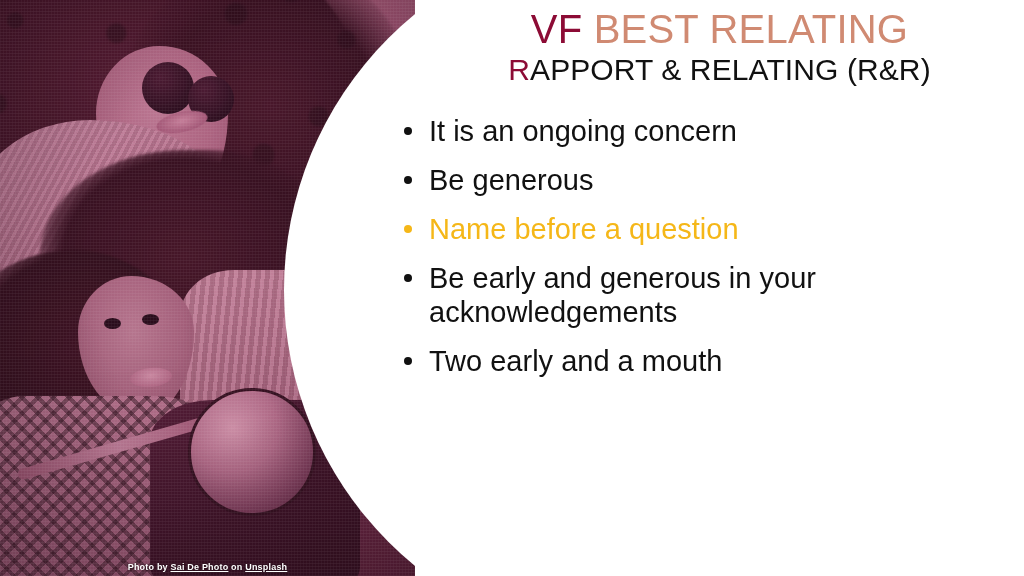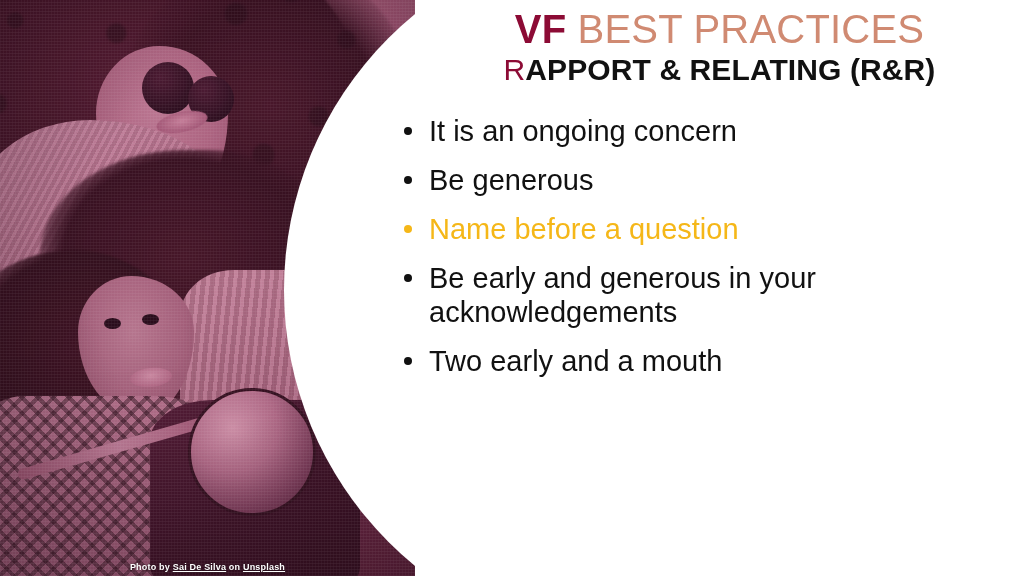--- a/index.html
+++ b/index.html
@@ -290,40 +290,40 @@
     width: 609px;
     text-align: center;
   }
   .title-main {
     font-size: 40px;
     line-height: 46px;
     letter-spacing: .2px;
     white-space: nowrap;
   }
   .title-main .t-vf {
-    font-weight: bold;
+    font-weight: normal;
     color: #8C0B35;
   }
   .title-main .t-rest {
     font-weight: normal;
     color: #D08A72;
   }
   .title-sub {
     font-size: 30px;
     line-height: 36px;
     letter-spacing: .1px;
     white-space: nowrap;
   }
   .title-sub .s-r {
     color: #8C0B35;
     font-weight: normal;
   }
   .title-sub .s-rest {
     color: #111111;
-    font-weight: bold;
+    font-weight: normal;
   }
 
   .bullets {
     position: absolute;
     left: 396px;
     top: 114px;
     width: 600px;
     margin: 0;
     padding: 0;
     list-style: none;
@@ -387,27 +387,27 @@
       <div class="ph-vignette"></div>
       <div class="ph-duotone"></div>
       <div class="ph-grain"></div>
     </div>
   </div>
 
   <div class="white-field"></div>
   <div class="white-circle"></div>
 
   <div class="photo-credit">
-    <span>Photo by </span><a class="credit-link" href="#">Sai De Silva</a><span> on </span><a class="credit-link" href="#">Unsplash</a>
+    <span>Photo by </span><a class="credit-link" href="#">Sai De Photo</a><span> on </span><a class="credit-link" href="#">Unsplash</a>
   </div>
 
   <div class="content">
 
     <div class="title-block">
-      <div class="title-main"><span class="t-vf">VF</span><span class="t-rest"> BEST PRACTICES</span></div>
+      <div class="title-main"><span class="t-vf">VF</span><span class="t-rest"> BEST RELATING</span></div>
       <div class="title-sub"><span class="s-r">R</span><span class="s-rest">APPORT &amp; RELATING (R&amp;R)</span></div>
     </div>
 
     <ul class="bullets">
       <li class="bullet">
         <span class="bullet-dot"></span>
         <span class="bullet-text">It is an ongoing concern</span>
       </li>
       <li class="bullet">
         <span class="bullet-dot"></span>

